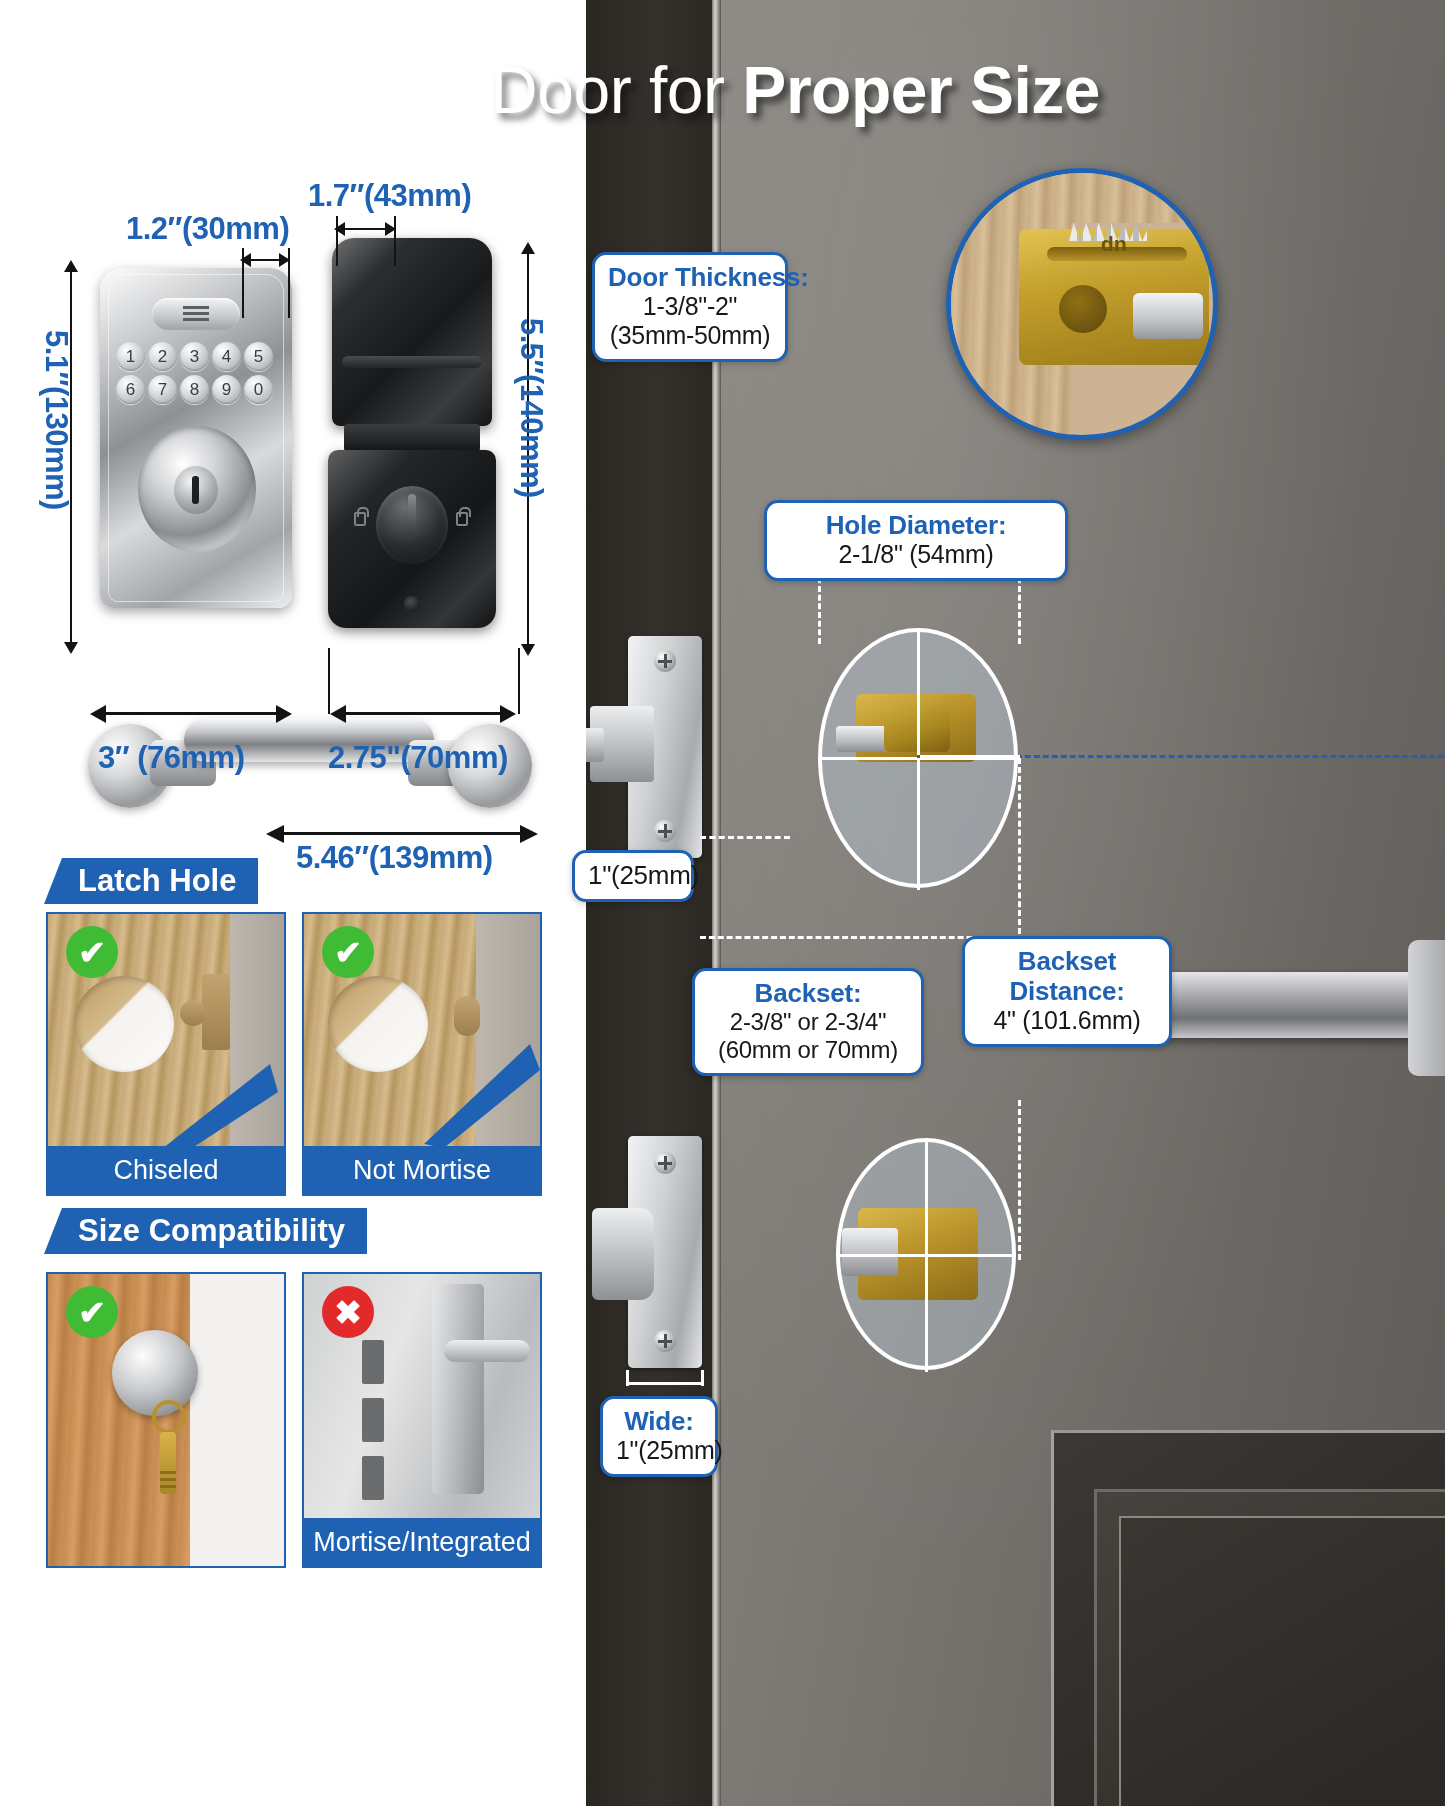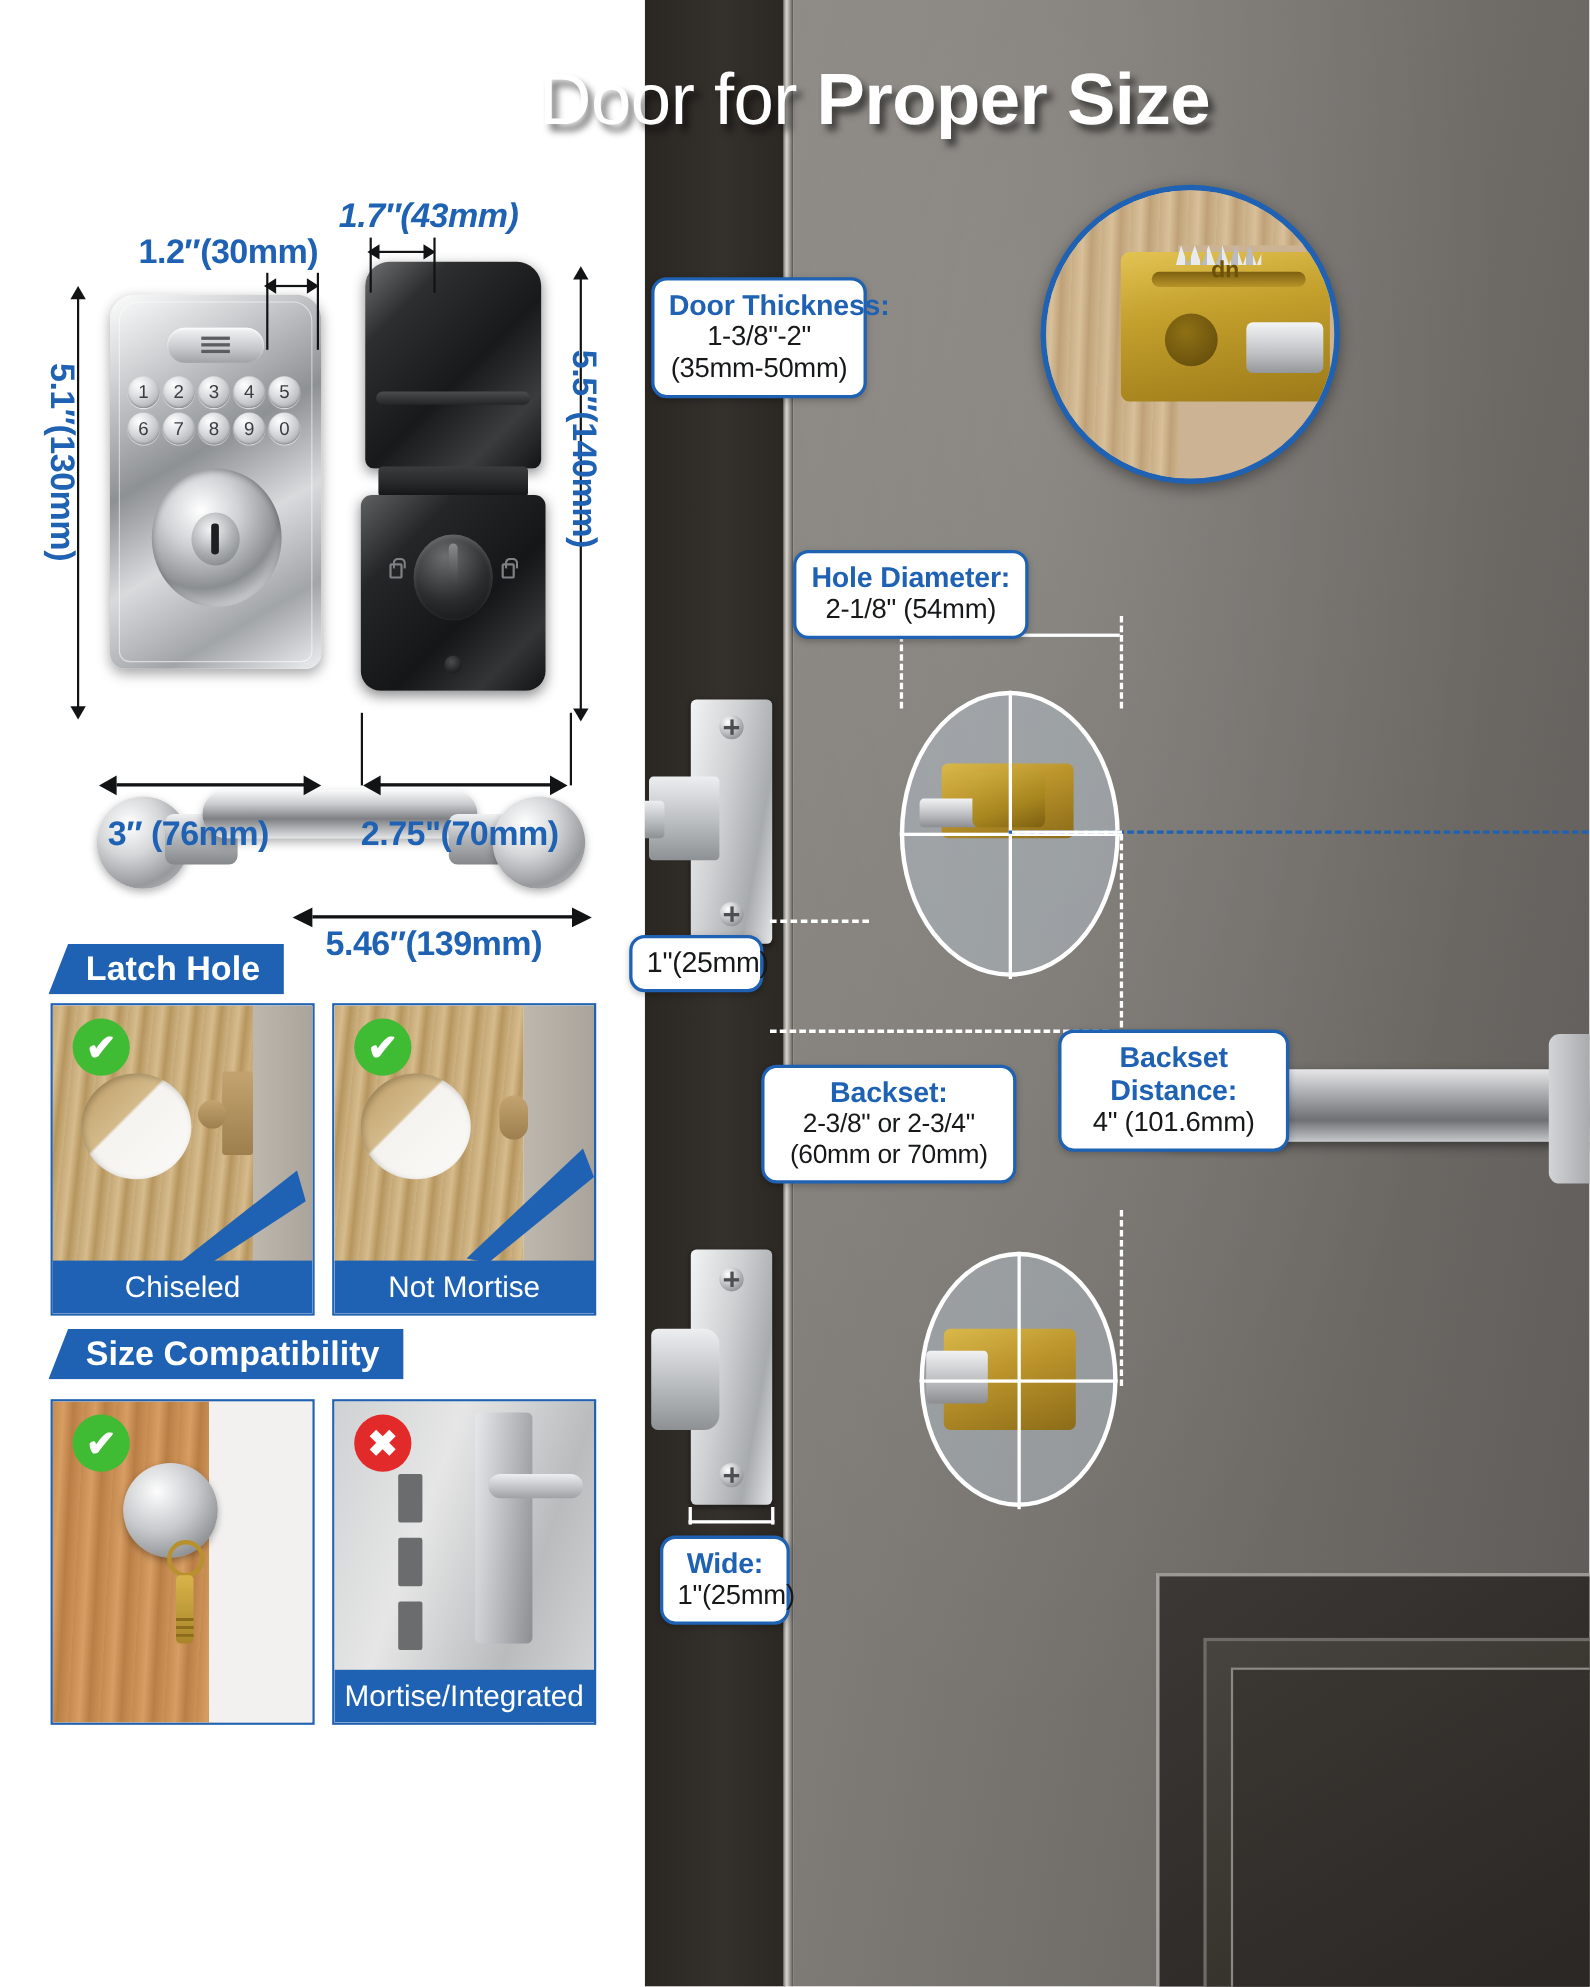--- a/index.html
+++ b/index.html
@@ -557,21 +557,21 @@
 
     <div class="dim-label" style="left:126px; top:211px;">1.2″(30mm)</div>
     <div class="ruler">
       <div class="rl-line" style="position:absolute; left:242px; top:248px; width:2px; height:70px;"></div>
       <div class="rl-line" style="position:absolute; left:288px; top:248px; width:2px; height:70px;"></div>
       <div class="rl-line" style="position:absolute; left:246px; top:259px; width:40px; height:2px;"></div>
       <div style="position:absolute; left:240px; top:253px; width:0;height:0;border-top:7px solid transparent;border-bottom:7px solid transparent;border-right:11px solid #111315;"></div>
       <div style="position:absolute; left:279px; top:253px; width:0;height:0;border-top:7px solid transparent;border-bottom:7px solid transparent;border-left:11px solid #111315;"></div>
     </div>
 
-    <div class="dim-label" style="left:308px; top:178px;font-style:italic;">1.7″(43mm)</div>
+    <div class="dim-label" style="left:308px; top:178px;">1.7″(43mm)</div>
     <div class="ruler">
       <div class="rl-line" style="position:absolute; left:336px; top:216px; width:2px; height:50px;"></div>
       <div class="rl-line" style="position:absolute; left:394px; top:216px; width:2px; height:50px;"></div>
       <div class="rl-line" style="position:absolute; left:340px; top:228px; width:52px; height:2px;"></div>
       <div style="position:absolute; left:334px; top:222px; width:0;height:0;border-top:7px solid transparent;border-bottom:7px solid transparent;border-right:11px solid #111315;"></div>
       <div style="position:absolute; left:385px; top:222px; width:0;height:0;border-top:7px solid transparent;border-bottom:7px solid transparent;border-left:11px solid #111315;"></div>
     </div>
 
     <div class="dim-label vert" style="left:74px; top:330px; transform: rotate(90deg);">5.1″(130mm)</div>
     <div class="ruler">
@@ -661,21 +661,21 @@
       <div class="card-cap">Mortise/Integrated</div>
     </div>
   </div>
 
   <div class="callout" style="left:592px; top:252px; width:196px;">
     <div class="c-title">Door Thickness:</div>
     <div class="c-val">1-3/8"-2"</div>
     <div class="c-val">(35mm-50mm)</div>
   </div>
 
-  <div class="callout" style="left:721px; top:500px; width:214px;">
+  <div class="callout" style="left:764px; top:500px; width:304px;">
     <div class="c-title">Hole Diameter:</div>
     <div class="c-val">2-1/8" (54mm)</div>
   </div>
 
   <div class="callout simple" style="left:572px; top:850px; width:122px;">
     <div class="c-val">1"(25mm)</div>
   </div>
 
   <div class="callout" style="left:692px; top:968px; width:232px;">
     <div class="c-title">Backset:</div>

